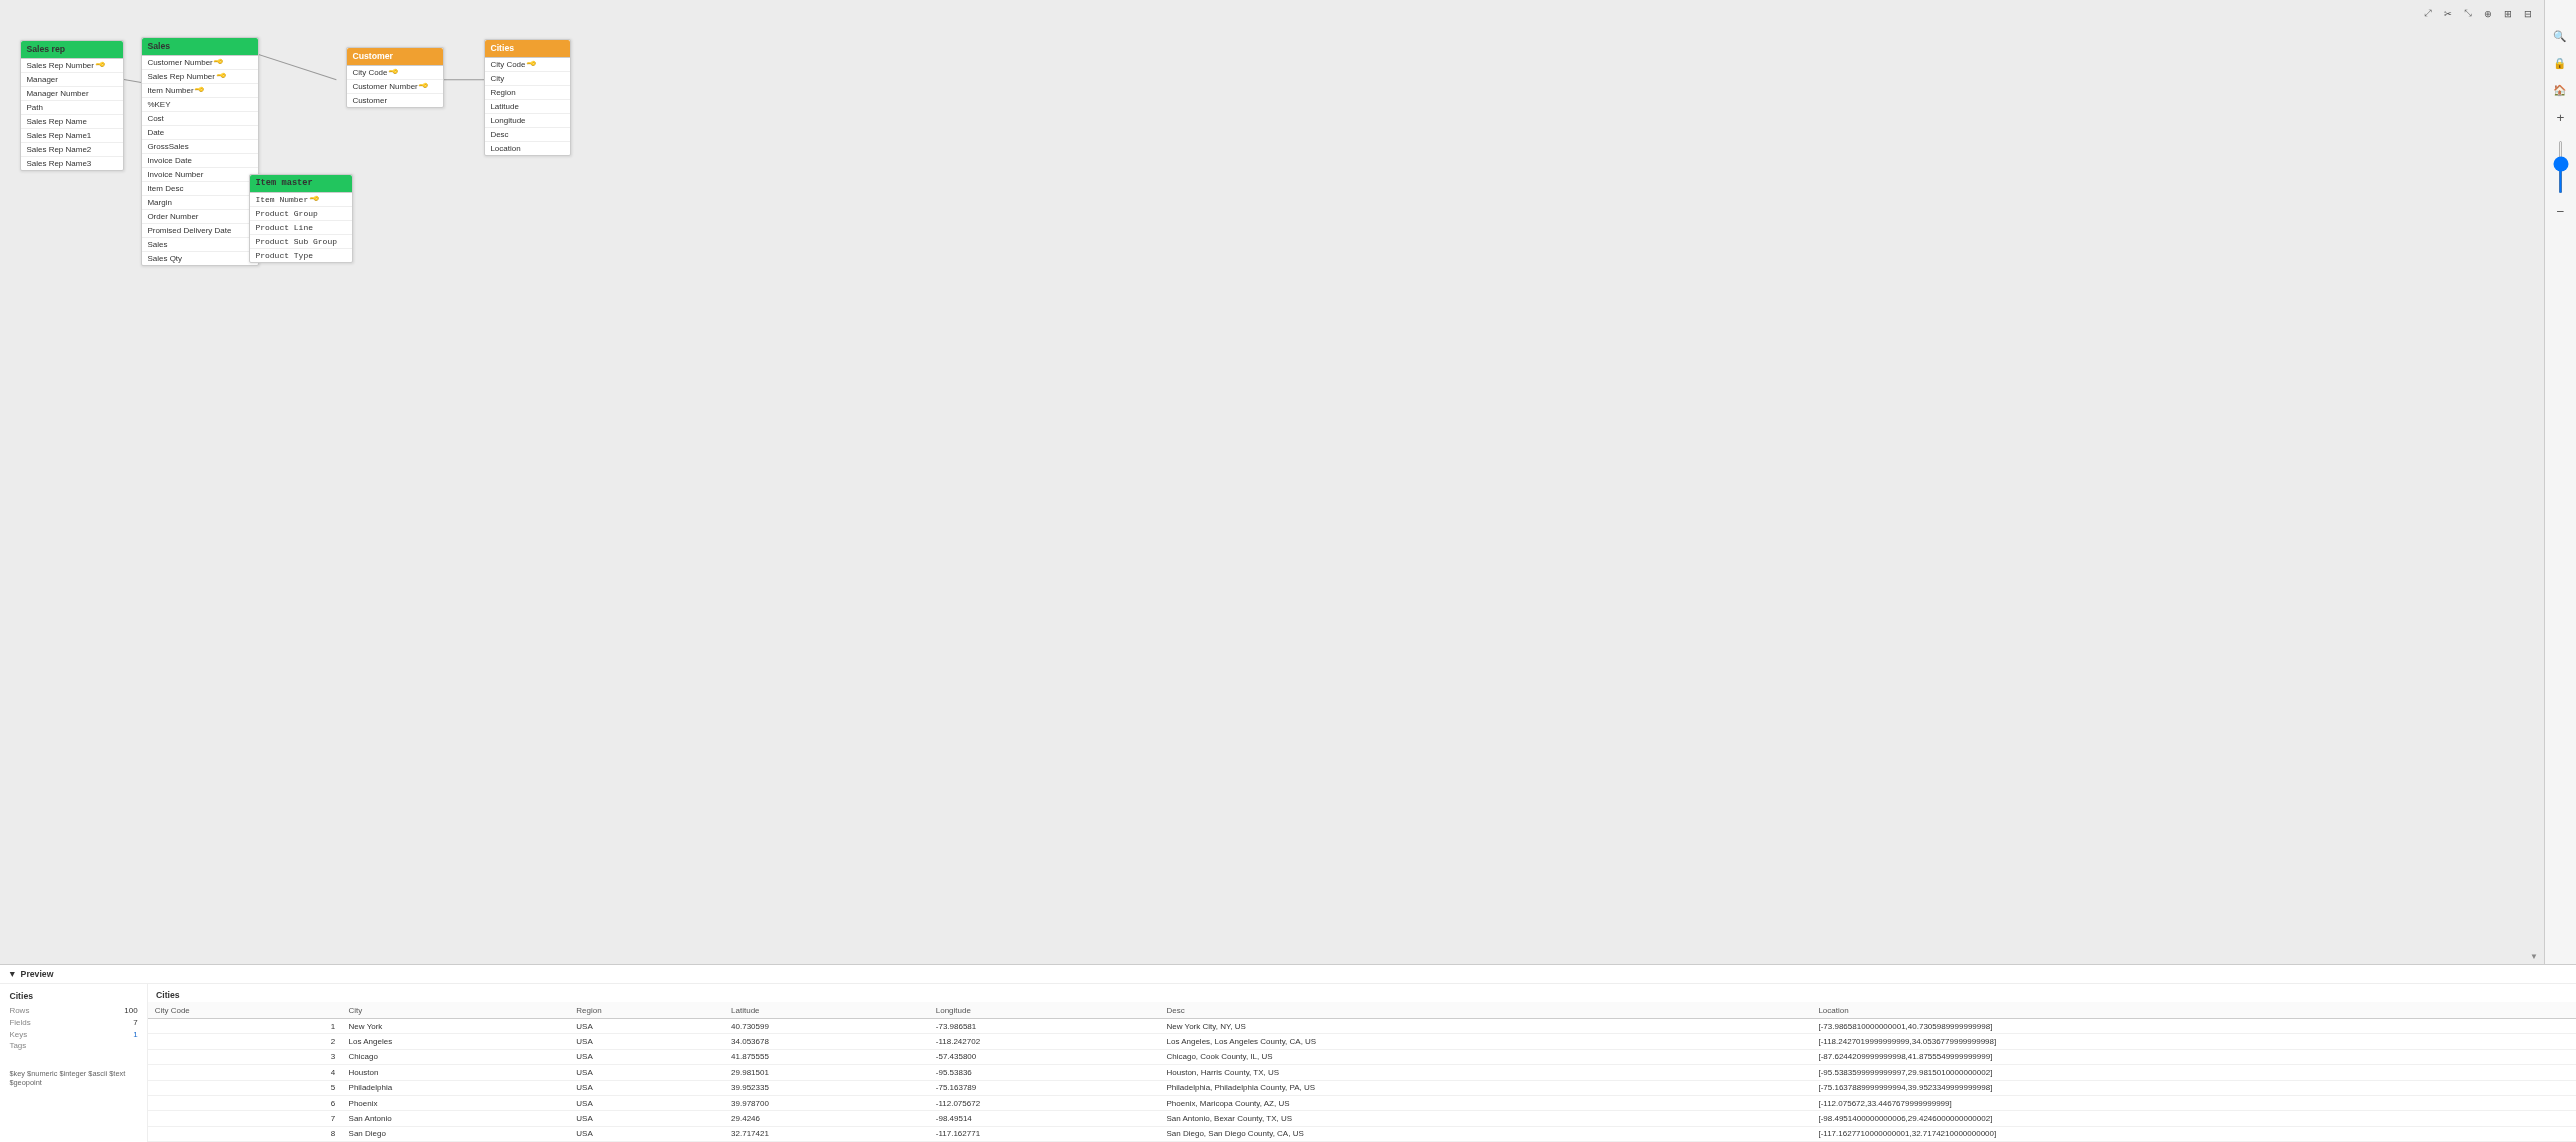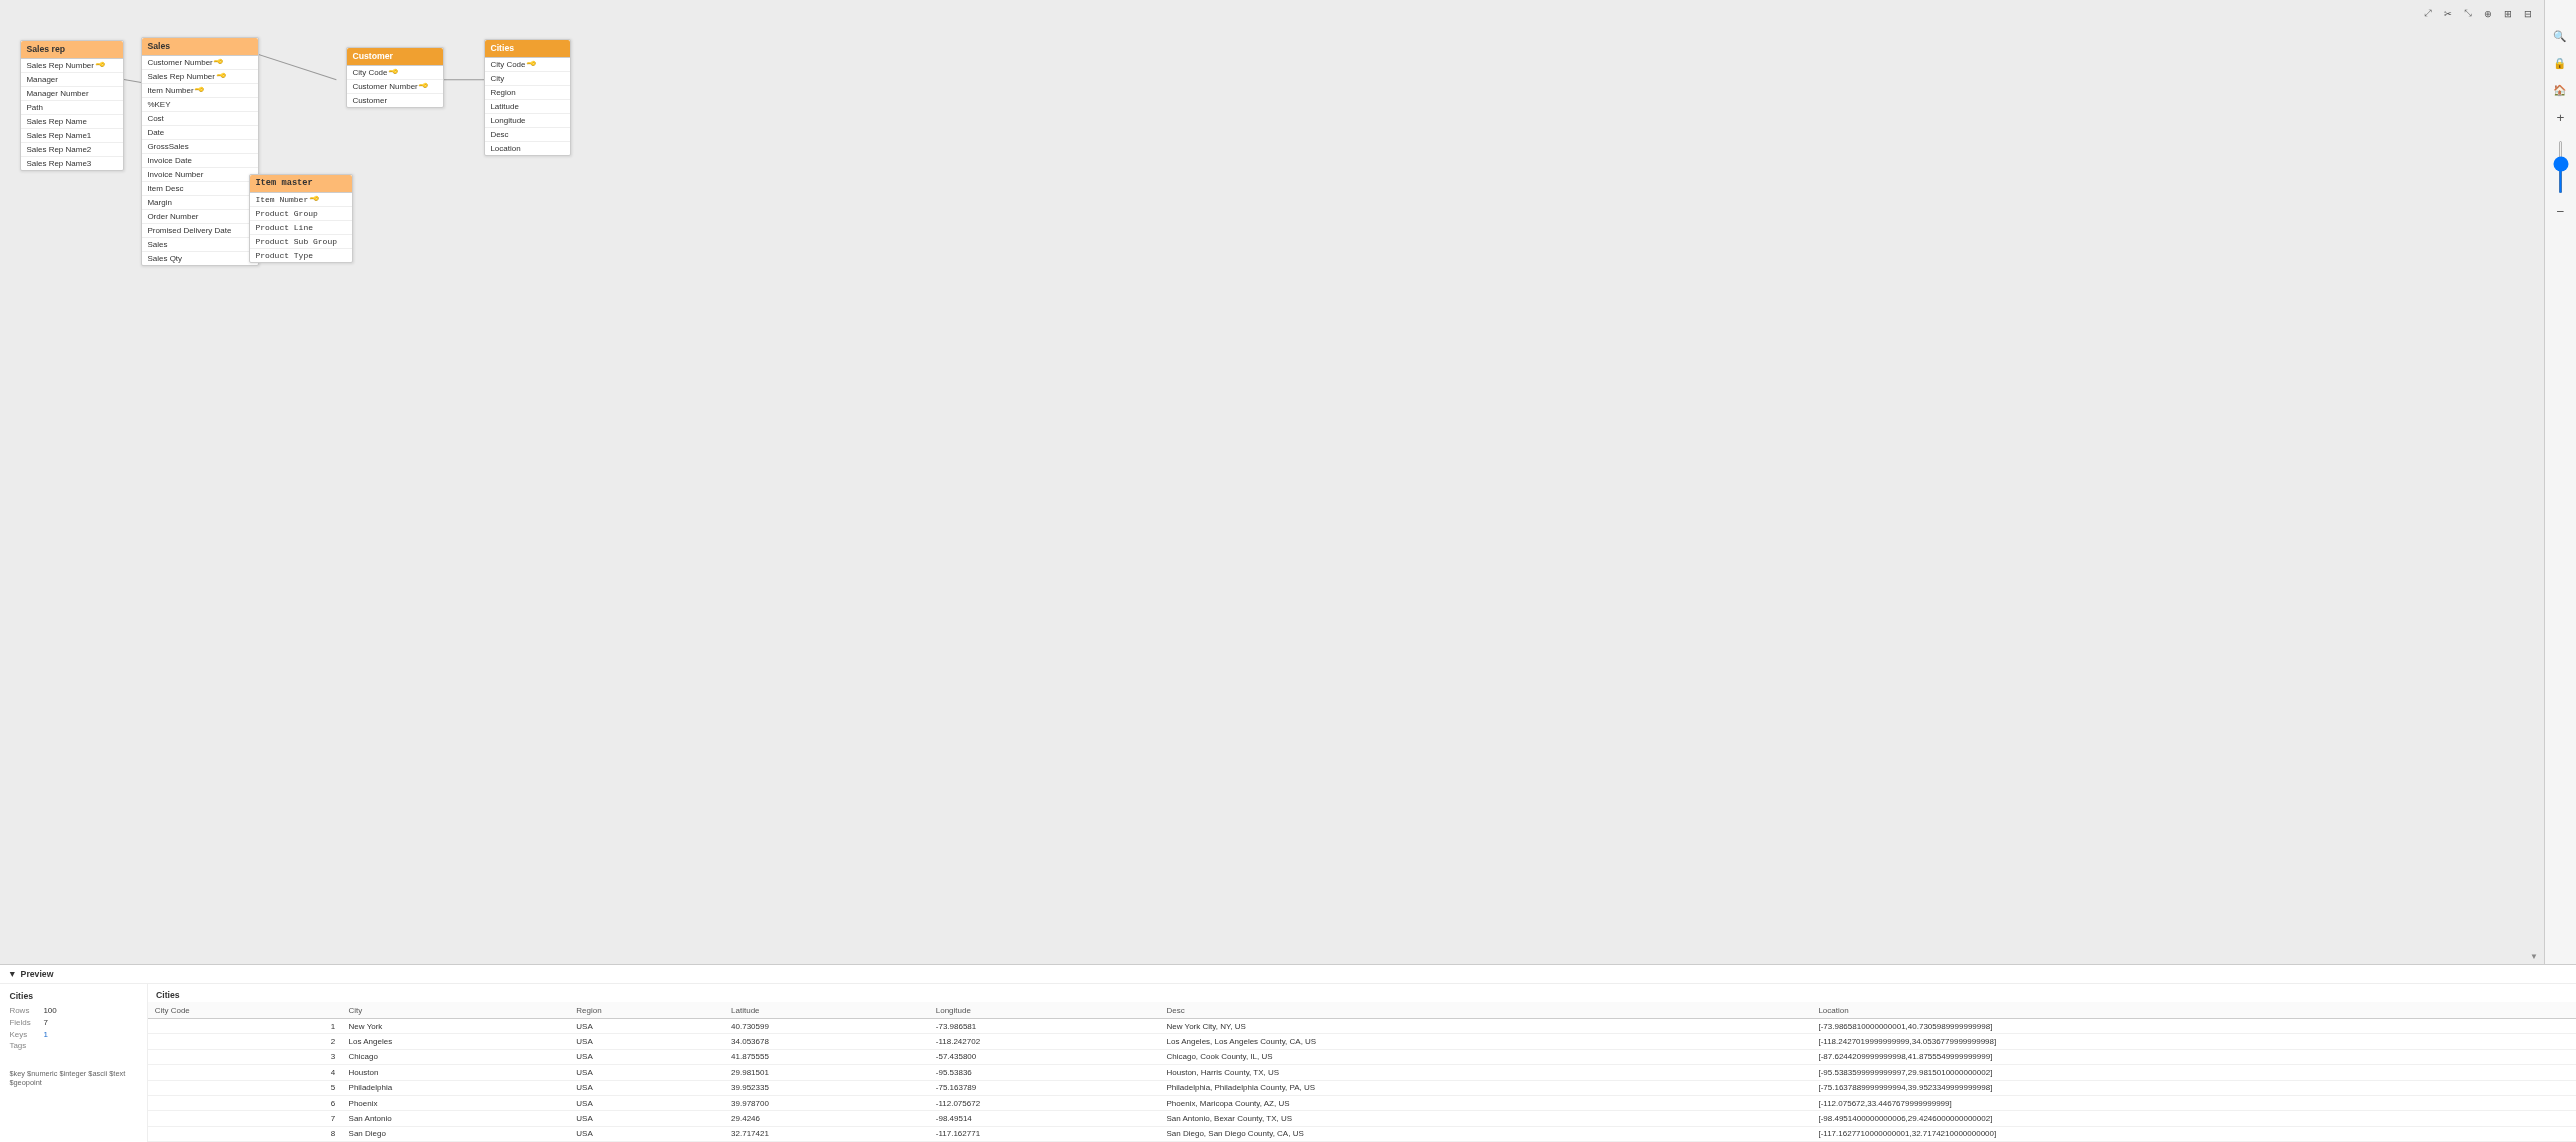--- a/index.html
+++ b/index.html
@@ -96,21 +96,21 @@
       border-radius: 2px;
       min-width: 87px;
       z-index: 5;
       box-shadow: 0.7px 0.7px 2.7px rgba(0,0,0,0.1);
     }
     .db-table-header {
       padding: 3.4px 5.4px;
       font-weight: bold;
       font-size: 8.7px;
       border-bottom: 0.7px solid #ccc;
-      background: #fdba74;
+      background: #22c55e;
       border-radius: 2px 2px 0 0;
     }
     .db-table-header.orange {
       background: #f0a030;
       color: white;
     }
     .db-table-field {
       padding: 2px 5.4px;
       font-size: 8px;
       border-bottom: 0.7px solid #eee;
@@ -154,20 +154,21 @@
     #preview-meta .meta-title {
       font-weight: bold;
       margin-bottom: 5.4px;
       font-size: 8.7px;
     }
     .meta-row {
       display: flex;
       gap: 4px;
       margin-bottom: 2.7px;
       font-size: 8px;
+      justify-content: space-between;
     }
     .meta-label { color: #888; min-width: 30px; }
     .meta-value { color: #333; }
     .meta-value.blue { color: #1a6acc; }
     .meta-tags { font-size: 7.4px; color: #666; margin-top: 19px; }
 
     #preview-table-area {
       flex: 1;
       overflow-x: auto;
     }

